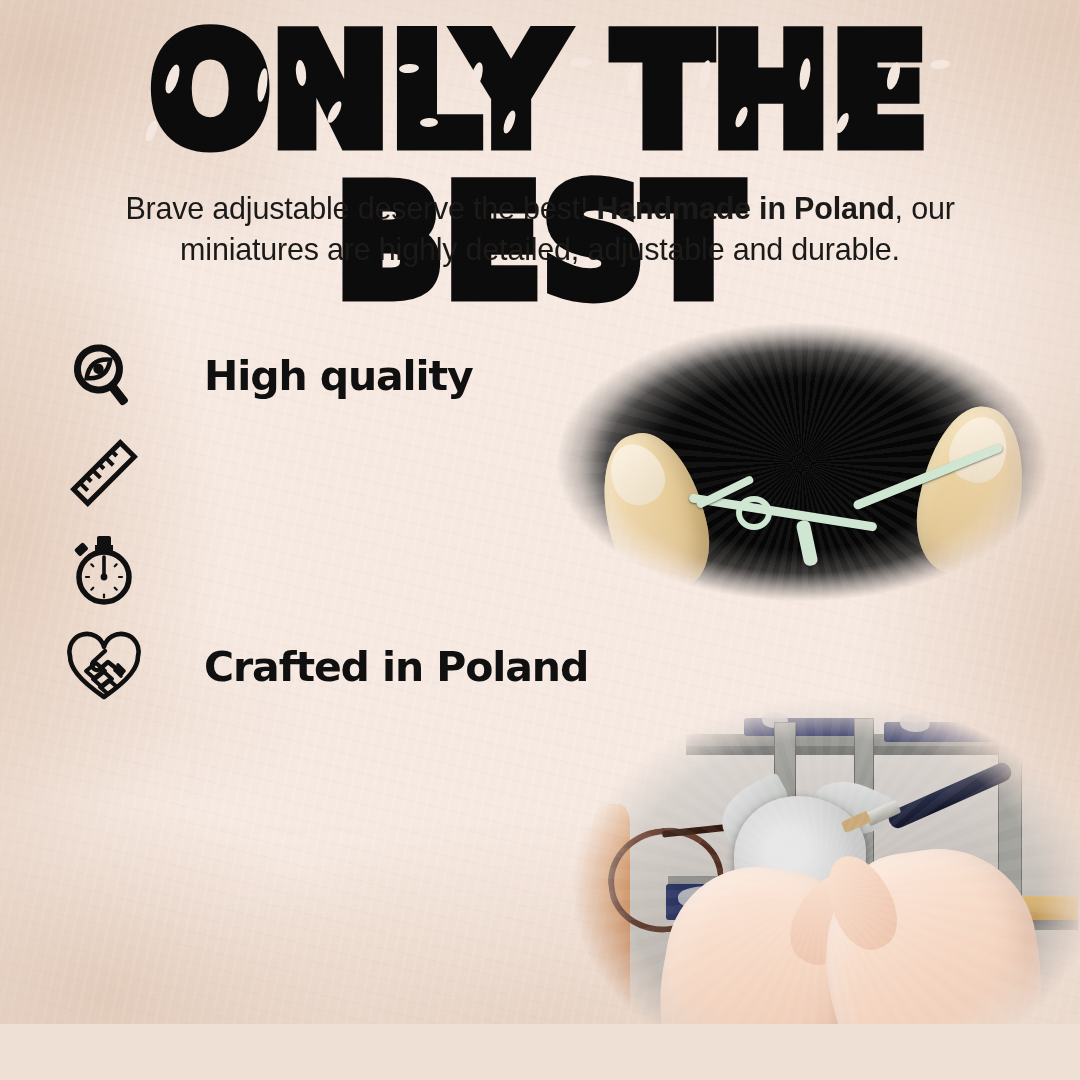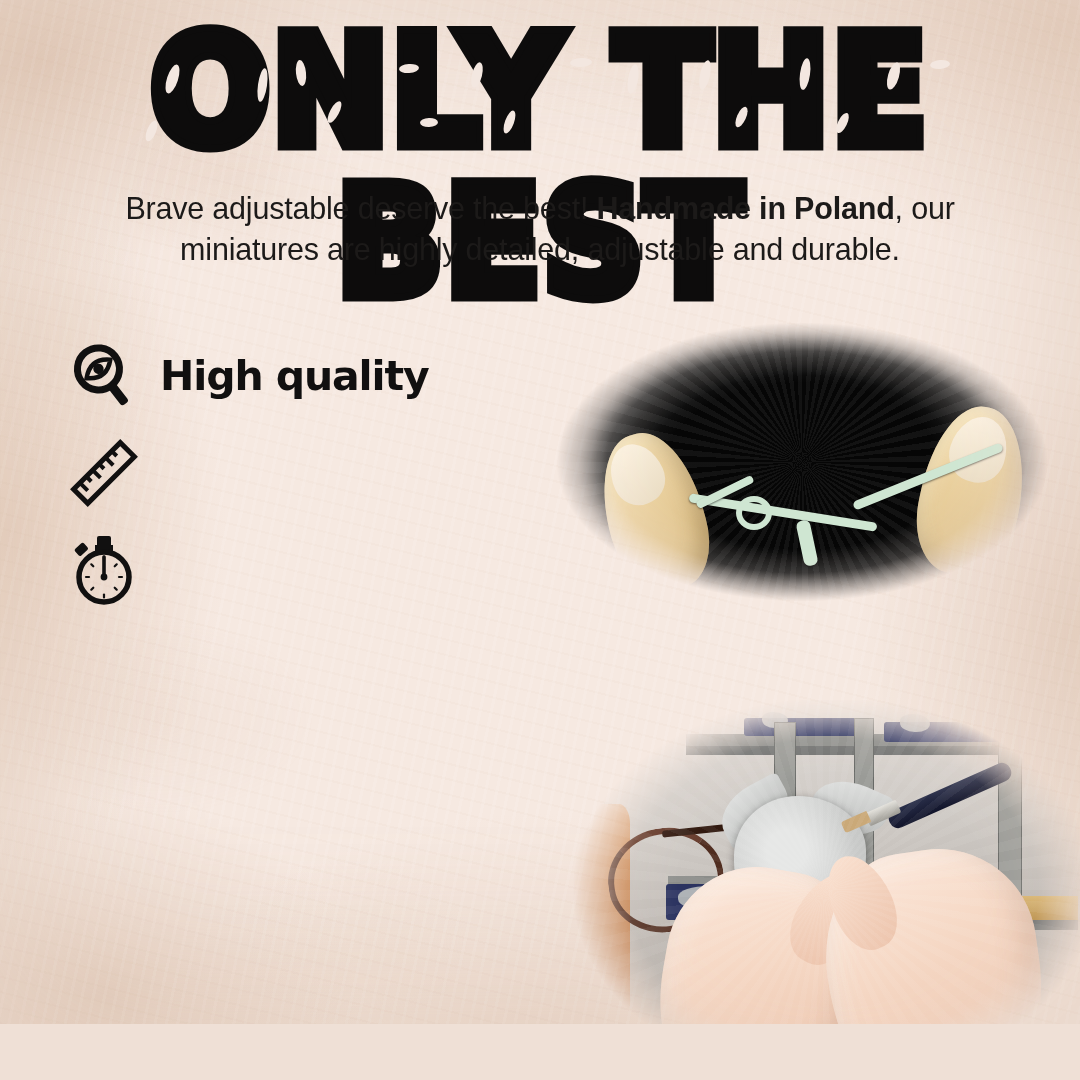--- a/index.html
+++ b/index.html
@@ -103,20 +103,21 @@
     position: absolute;
     left: 62px;
     top: 327px;
     width: 740px;
     z-index: 6;
   }
   .feat {
     display: flex;
     align-items: center;
     height: 97px;
+    gap: 44px;
   }
   .feat .ico {
     width: 84px;
     min-width: 84px;
     height: 84px;
     display: flex;
     align-items: center;
     justify-content: center;
   }
   .feat .ico svg { display: block; }
@@ -441,15 +442,33 @@
             <line x1="19" y1="44" x2="22" y2="44"></line>
             <line x1="49.7" y1="31.3" x2="47.7" y2="33.3"></line>
             <line x1="49.7" y1="56.7" x2="47.7" y2="54.7"></line>
             <line x1="24.3" y1="56.7" x2="26.3" y2="54.7"></line>
             <line x1="24.3" y1="31.3" x2="26.3" y2="33.3"></line>
           </g>
         </svg>
       </span>
     </div>
 
+    <div class="feat">
+      <span class="ico">
+        <svg width="76" height="72" viewBox="0 0 76 72">
+          <path d="M38 66 C12 48 4 36 4 25 A17 17 0 0 1 38 16 A17 17 0 0 1 72 25 C72 36 64 48 38 66 Z" fill="none" stroke="#111010" stroke-width="4.6" stroke-linejoin="round"></path>
+          <path d="M39 20 L27 31 a5 5 0 0 0 7 7 l8 -7 l14 11" fill="none" stroke="#111010" stroke-width="4.4" stroke-linecap="round" stroke-linejoin="round"></path>
+          <g fill="none" stroke="#111010" stroke-width="4" stroke-linejoin="round">
+            <path d="M20 40 l10 -8 l9 8 l-10 8 Z"></path>
+            <path d="M27 48 l10 -8 l9 8 l-10 8 Z"></path>
+            <path d="M34 56 l9 -7 l8 7 l-9 7 Z"></path>
+          </g>
+          <g stroke="#111010" stroke-width="3.6" stroke-linecap="round">
+            <line x1="52" y1="34" x2="58" y2="40"></line>
+            <line x1="49" y1="39" x2="55" y2="45"></line>
+          </g>
+        </svg>
+      </span>
+      <span class="lbl">Crafted in Poland</span>
+    </div>
 
   </div>
 </div>
 
 </body></html>

